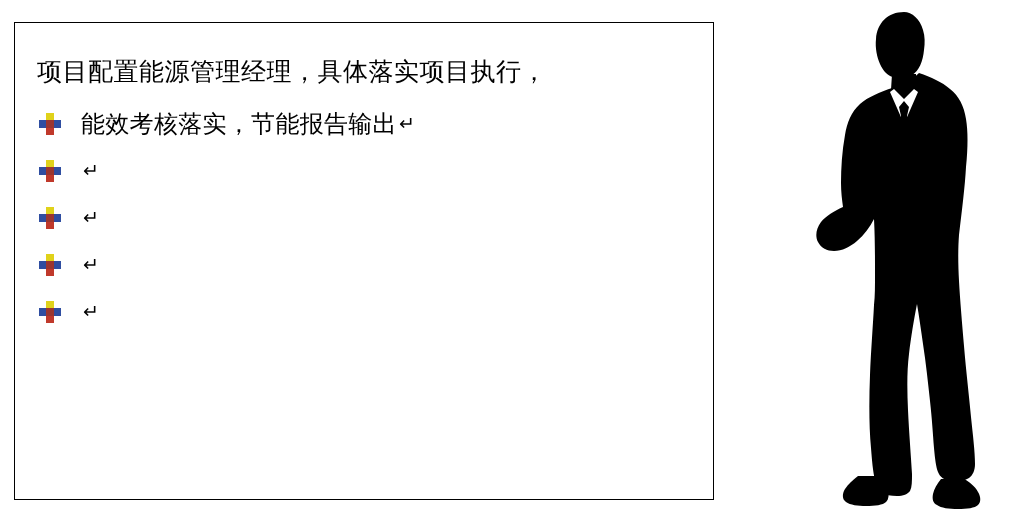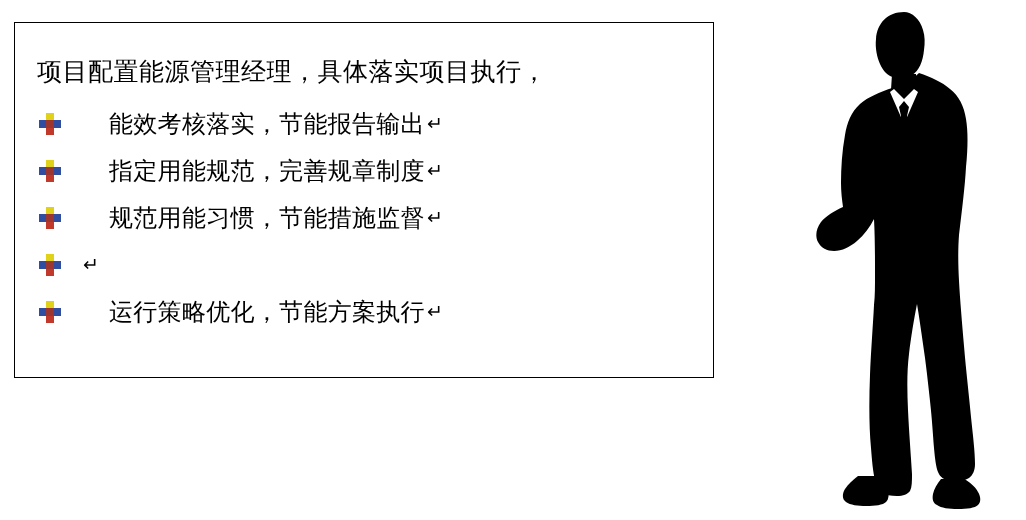--- a/index.html
+++ b/index.html
@@ -19,21 +19,21 @@
     position: absolute;
     inset: 0;
   }
 
   
   #text-box {
     position: absolute;
     left: 14px;
     top: 22px;
     width: 700px;
-    height: 356px;
+    height: 478px;
     box-sizing: border-box;
     border: 1px solid #000000;
     background: #ffffff;
     padding: 26px 18px 10px 22px;
   }
 
   .para {
     font-size: 25px;
     line-height: 45px;
     color: #000000;
@@ -83,21 +83,20 @@
     height: 8px;
   }
   .bullet-marker .q1 { left: 0;    top: 7px;  background: #2f4ea1; width: 8px; height: 8px; }
   .bullet-marker .q2 { left: 7px;  top: 0;    background: #e0d21a; width: 8px; height: 7px; }
   .bullet-marker .q3 { left: 14px; top: 7px;  background: #2f4ea1; width: 8px; height: 8px; }
   .bullet-marker .q4 { left: 7px;  top: 15px; background: #c0392b; width: 8px; height: 7px; }
   .bullet-marker .qc { left: 7px;  top: 7px;  background: #9b3630; width: 8px; height: 8px; }
 
   .bullet-text {
     white-space: nowrap;
-    margin-left: 28px;
   }
 
   
   #silhouette {
     position: absolute;
     left: 800px;
     top: 6px;
     width: 205px;
     height: 508px;
   }
@@ -133,56 +132,53 @@
       </li>
 
       <li class="bullet-item">
         <span class="bullet-marker">
           <span class="q q1"></span>
             <span class="q q2"></span>
             <span class="q q3"></span>
             <span class="q q4"></span>
             <span class="q qc"></span>
         </span>
-        <span class="bullet-text">指定用能规范，完善规章制度</span>
-        <span class="pilcrow">↵</span>
-      </li>
-
-      <li class="bullet-item">
-        <span class="bullet-marker">
-          <span class="q q1"></span>
-            <span class="q q2"></span>
-            <span class="q q3"></span>
-            <span class="q q4"></span>
-            <span class="q qc"></span>
-        </span>
-        <span class="bullet-text">规范用能习惯，节能措施监督</span>
-        <span class="pilcrow">↵</span>
-      </li>
-
-      <li class="bullet-item">
-        <span class="bullet-marker">
-          <span class="q q1"></span>
-            <span class="q q2"></span>
-            <span class="q q3"></span>
-            <span class="q q4"></span>
-            <span class="q qc"></span>
-        </span>
-        <span class="pilcrow">↵</span>
-      </li>
-
-      <li class="bullet-item">
-        <span class="bullet-marker">
-          <span class="q q1"></span>
-            <span class="q q2"></span>
-            <span class="q q3"></span>
-            <span class="q q4"></span>
-            <span class="q qc"></span>
-        </span>
-        <span class="bullet-text">运行策略优化，节能方案执行</span>
+        <span class="pilcrow">↵</span>
+      </li>
+
+      <li class="bullet-item">
+        <span class="bullet-marker">
+          <span class="q q1"></span>
+            <span class="q q2"></span>
+            <span class="q q3"></span>
+            <span class="q q4"></span>
+            <span class="q qc"></span>
+        </span>
+        <span class="pilcrow">↵</span>
+      </li>
+
+      <li class="bullet-item">
+        <span class="bullet-marker">
+          <span class="q q1"></span>
+            <span class="q q2"></span>
+            <span class="q q3"></span>
+            <span class="q q4"></span>
+            <span class="q qc"></span>
+        </span>
+        <span class="pilcrow">↵</span>
+      </li>
+
+      <li class="bullet-item">
+        <span class="bullet-marker">
+          <span class="q q1"></span>
+            <span class="q q2"></span>
+            <span class="q q3"></span>
+            <span class="q q4"></span>
+            <span class="q qc"></span>
+        </span>
         <span class="pilcrow">↵</span>
       </li>
 
     </ul>
   </div>
 
   <div id="silhouette">
     <svg viewBox="0 0 205 508" xmlns="http://www.w3.org/2000/svg" aria-hidden="true">
       <g fill="#000000">
 

